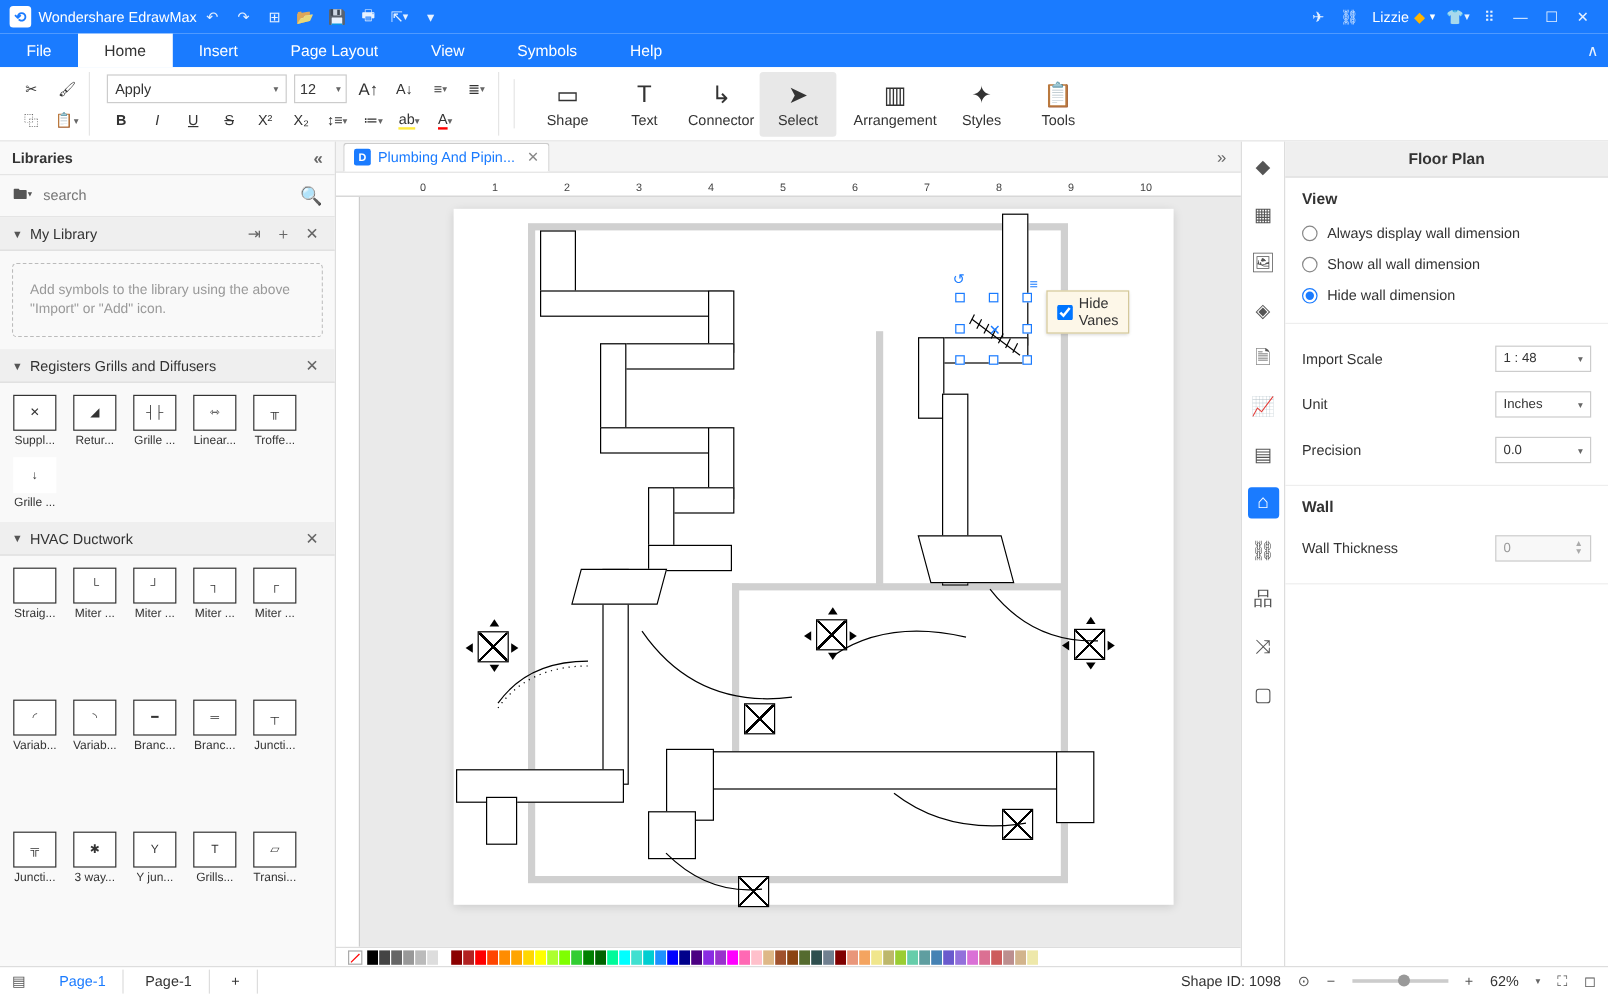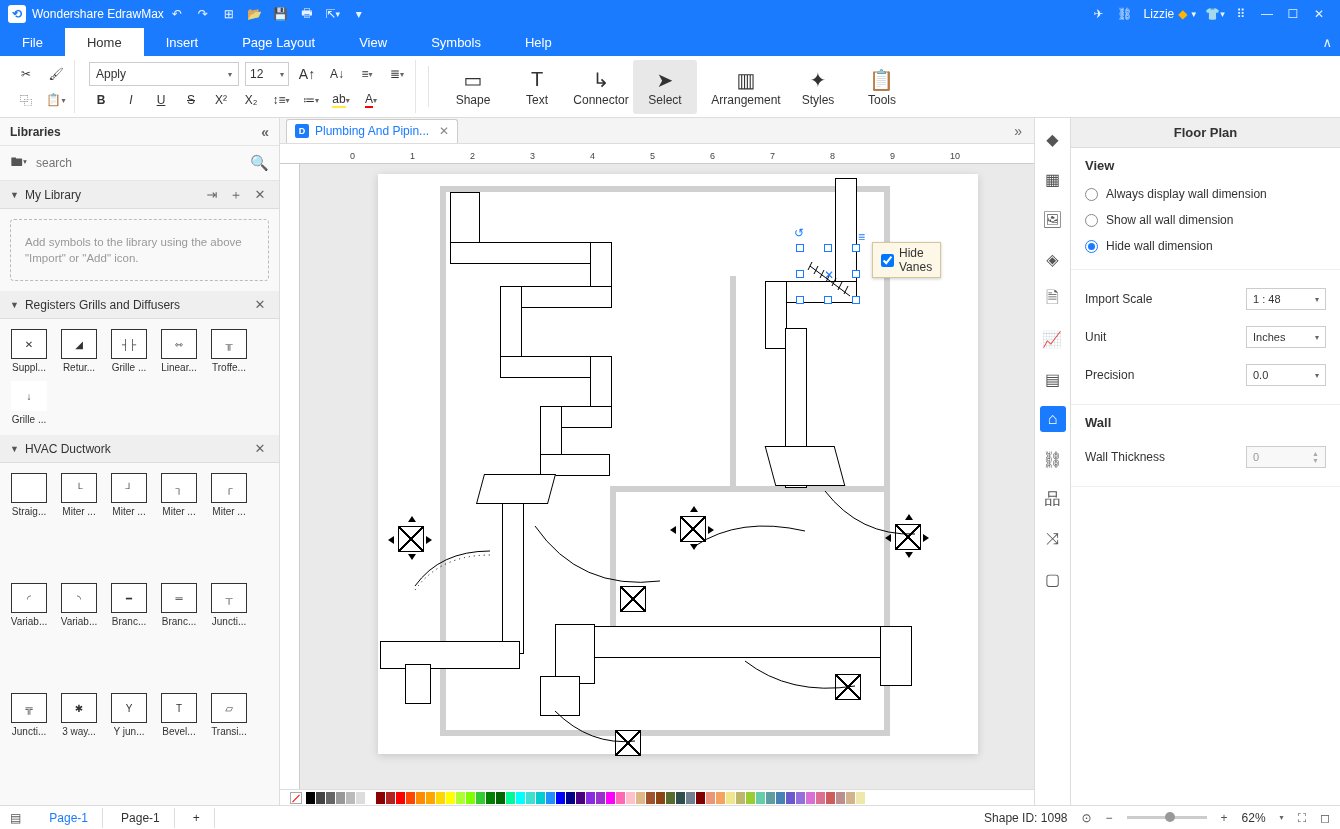--- a/index.html
+++ b/index.html
@@ -374,21 +374,21 @@
       <div class="shape-item">
           <div class="shape-thumb">✱</div>
           <span class="shape-lbl">3 way...</span>
         </div>
       <div class="shape-item">
           <div class="shape-thumb">Y</div>
           <span class="shape-lbl">Y jun...</span>
         </div>
       <div class="shape-item">
           <div class="shape-thumb">T</div>
-          <span class="shape-lbl">Bevel...</span>
+          <span class="shape-lbl">Grills...</span>
         </div>
       <div class="shape-item">
           <div class="shape-thumb">▱</div>
           <span class="shape-lbl">Transi...</span>
         </div>
     </div>
   </div>
 
   <div class="canvas-wrap">
     <div class="doc-tabs">

